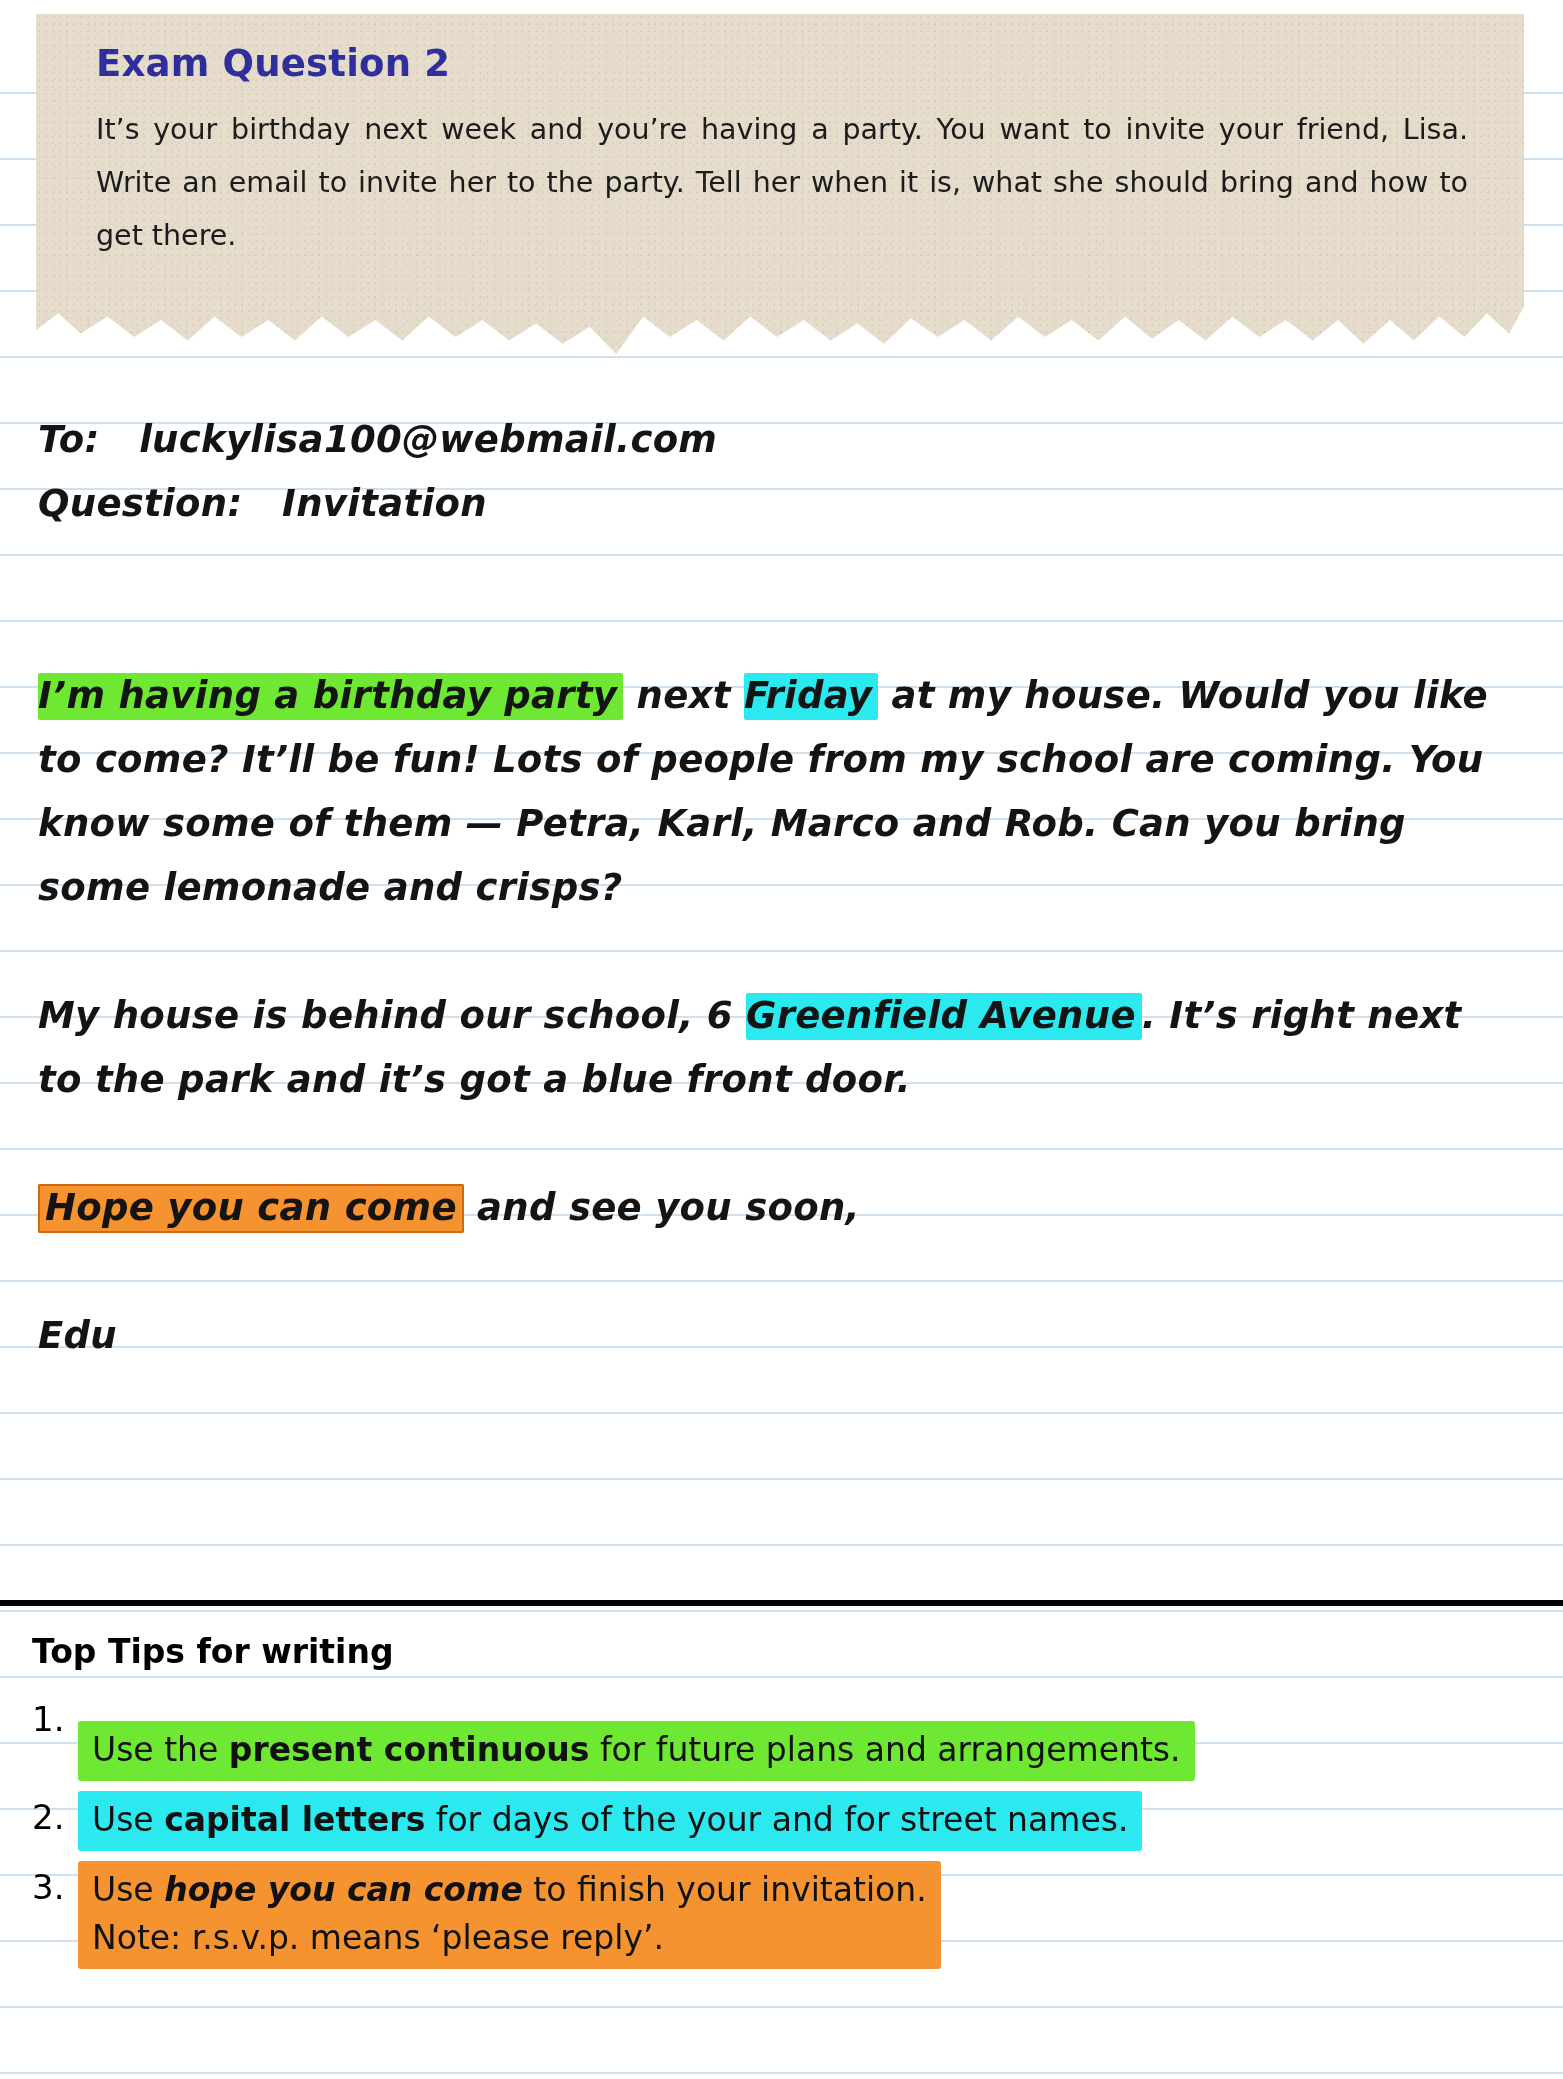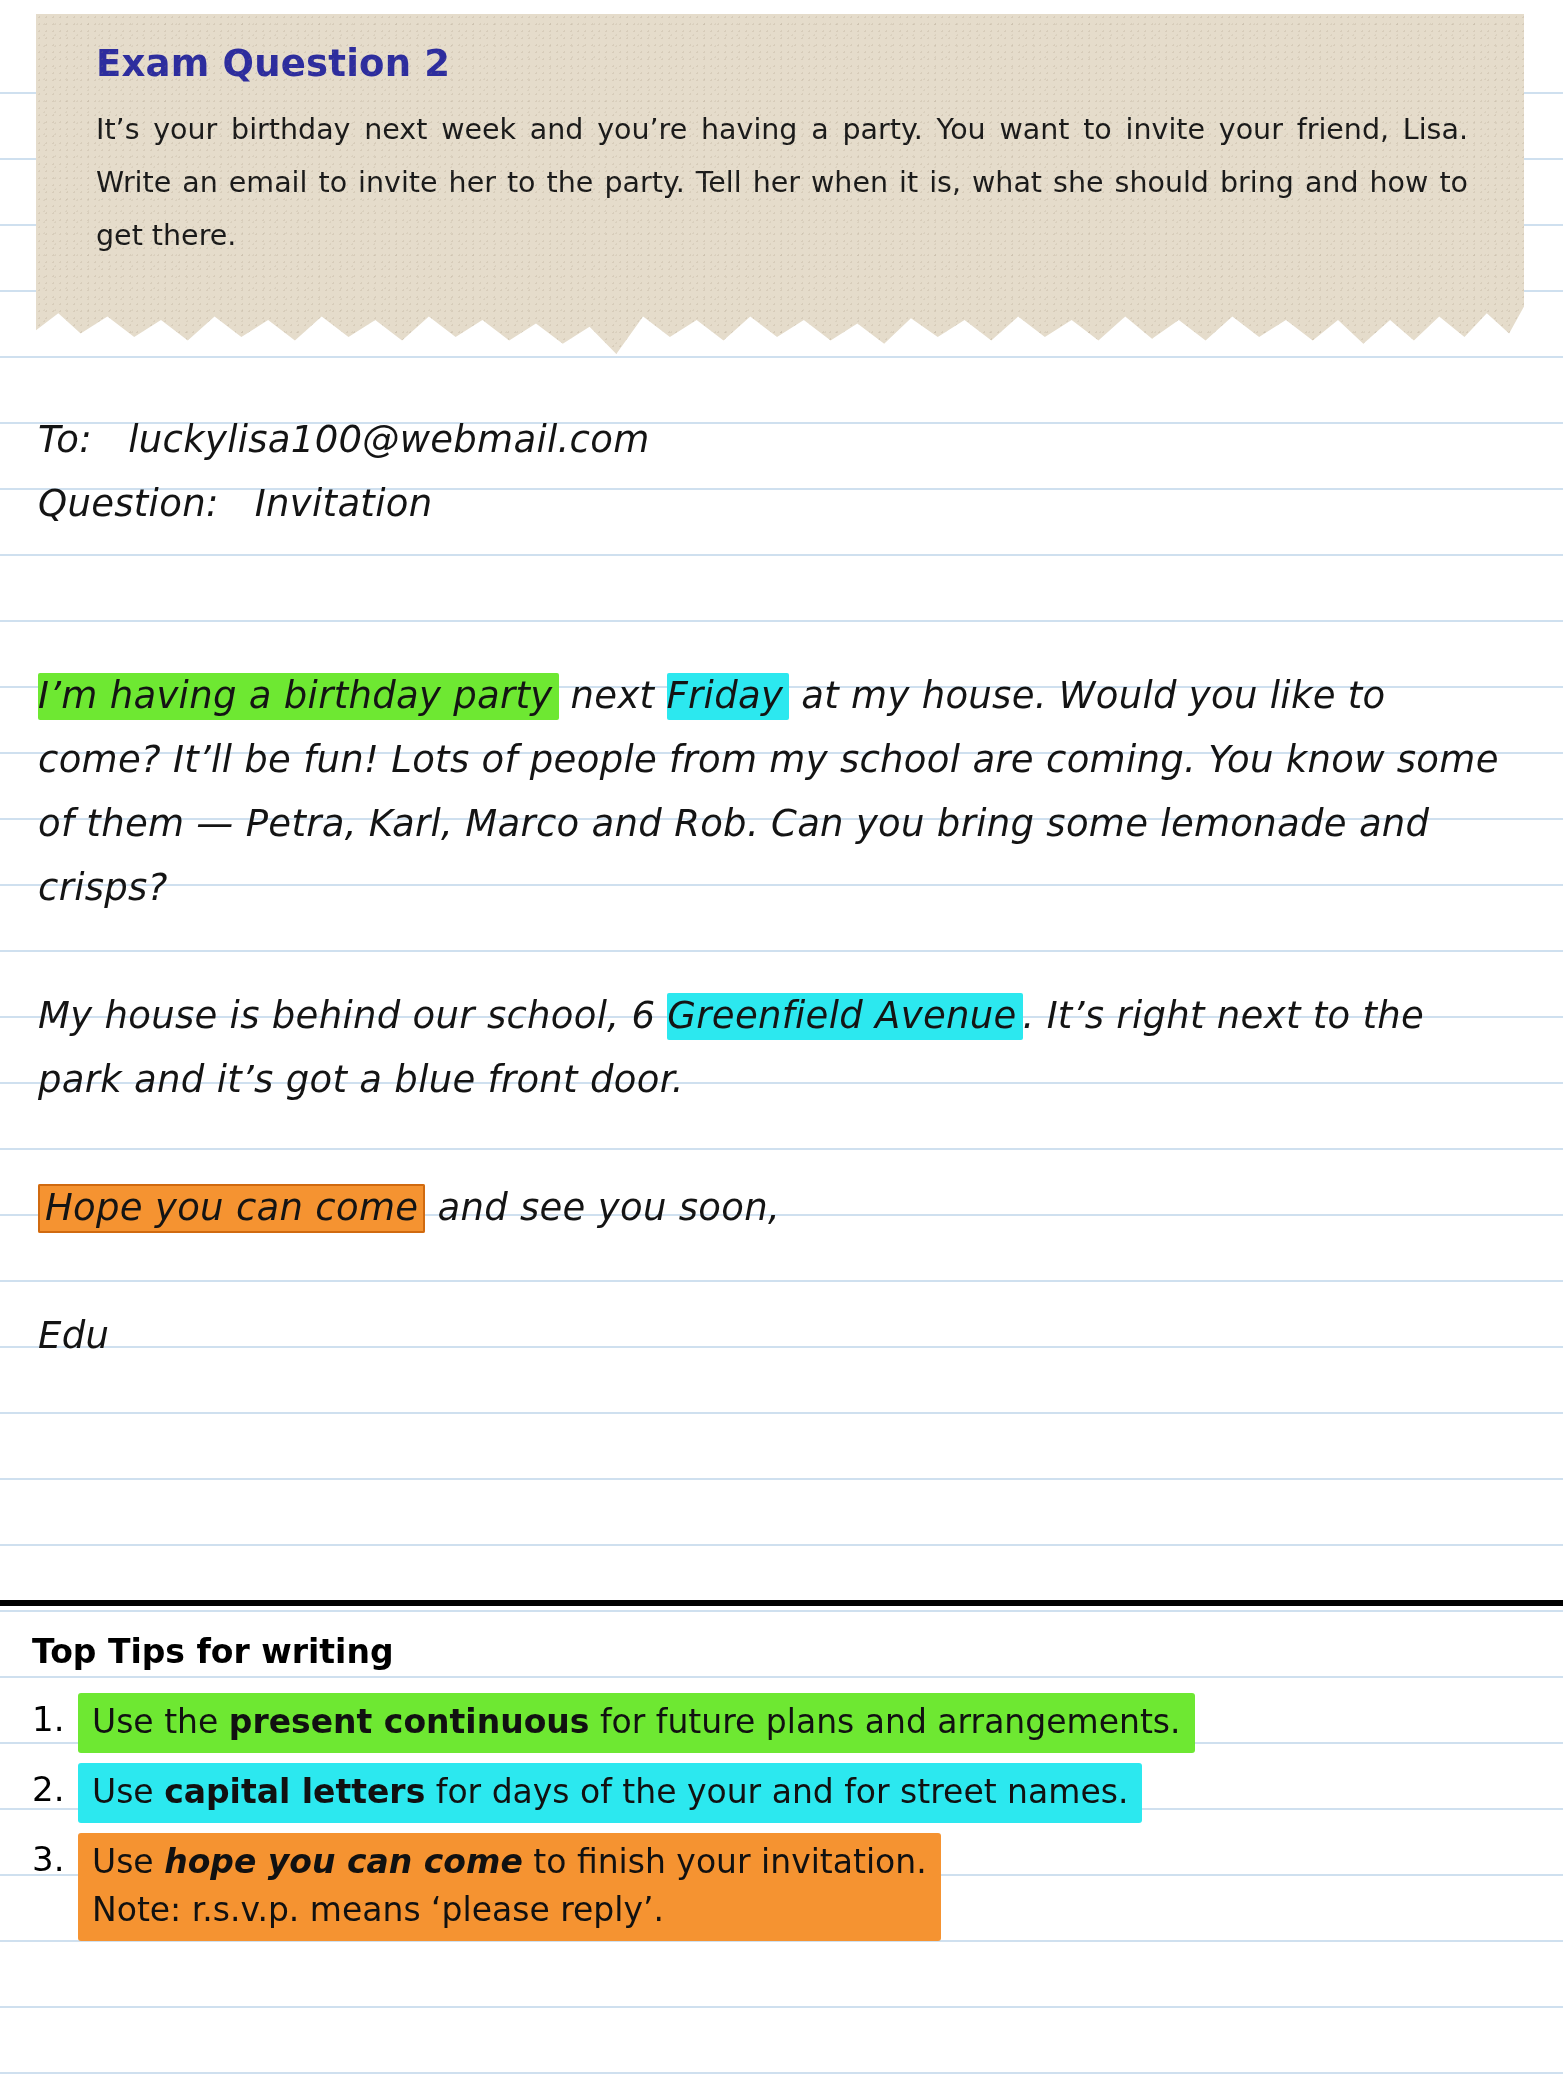--- a/index.html
+++ b/index.html
@@ -93,20 +93,21 @@
     padding-right: 12px;
   }
 
   
   .hand {
     font-family: "DejaVu Sans", sans-serif;
     font-style: italic;
     font-size: 37px;
     color: #141414;
     letter-spacing: 0.3px;
+    font-weight: bold;
   }
   .email {
     position: absolute;
     left: 38px;
     top: 408px;
     width: 1480px;
   }
   .line {
     line-height: 64px;
     white-space: normal;
@@ -169,21 +170,21 @@
     box-sizing: border-box;
   }
   .tip-text {
     font-family: "DejaVu Sans", sans-serif;
     font-size: 33px;
     color: #111111;
     line-height: 48px;
     padding: 5px 14px 7px 14px;
     border-radius: 3px;
   }
-  .tip-green  { background: #6ee832; }
+  .tip-green  { background: #6ee832; margin-top: 28px; }
   .tip-cyan   { background: #2ce8ef; }
   .tip-orange { background: #f59331; }
   .tip-text b { font-weight: bold; }
   .tip-text i { font-style: italic; font-weight: bold; }
   .tip-line2 { display: block; }
 </style>
 </head>
 <body>
 
 <div id="page">

